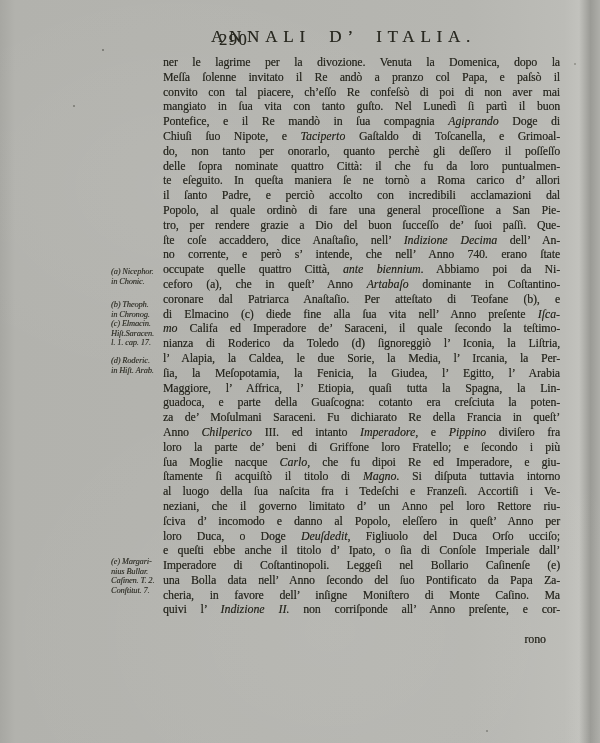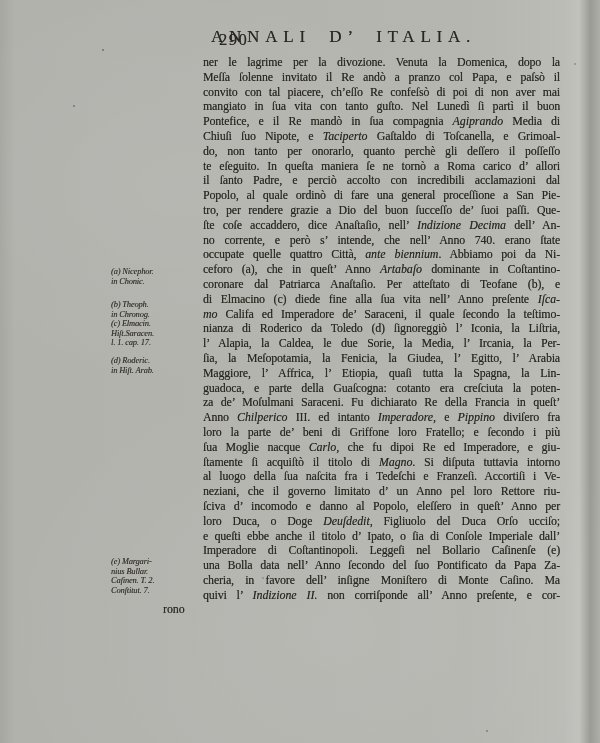--- a/index.html
+++ b/index.html
@@ -12,24 +12,24 @@
       radial-gradient(ellipse 420px 300px at 30% 25%, rgba(255,255,255,0.05), rgba(0,0,0,0) 70%),
       radial-gradient(ellipse 500px 400px at 55% 85%, rgba(255,255,255,0.05), rgba(0,0,0,0) 70%),
       linear-gradient(90deg,#a7a7a2 0%, #b2b2ad 2.5%, #b4b4af 45%, #b6b6b1 78%, #bcbcb7 94%, #c2c2bd 96.5%, #9b9b96 98.4%, #aeaea9 100%);
   }
   .header { position:absolute; left:163px; top:27px; width:397px; height:26px;margin-left:48px; }
   .pagenum { position:absolute; left:8px; top:3px; font-size:16.5px; letter-spacing:1.5px; }
   .title { font-size:17px; letter-spacing:0.34em; word-spacing:0.5em; white-space:nowrap; }
   .body { position:absolute; left:163px; top:55px; width:397px; }
   .tline {
     height:14.8px; line-height:14.8px; font-size:11.8px; letter-spacing:-0.12px;
-    text-align:justify; text-align-last:justify; overflow:visible; white-space:nowrap;margin-left:40px;
+    text-align:justify; text-align-last:justify; overflow:visible; white-space:nowrap;
   }
   .tline i { letter-spacing:0; }
-  .catchword-line { height:14.8px; line-height:14.8px; font-size:11.8px; padding-right:14px; }
+  .catchword-line { height:14.8px; line-height:14.8px; font-size:11.8px; text-align:right; padding-right:14px;margin-top:15px; }
   .margin-note {
     position:absolute; left:111px; width:56px;
     font-style:italic; font-size:8.3px; line-height:9.6px; color:#32322a;
     letter-spacing:-0.1px;
   }
   .note-a { top:267px; } .note-b { top:300px;font-style:italic; } .note-c { top:319px; }
   .note-d { top:356px; } .note-e { top:557px; }
   .speck { position:absolute; width:2px; height:2px; border-radius:50%; background:rgba(45,45,38,.5);
     box-shadow: -29px 56px 0 rgba(45,45,38,.45), 384px 681px 0 rgba(45,45,38,.4), 160px 528px 0 rgba(45,45,38,.3), 472px 14px 0 rgba(45,45,38,.35); }
 </style>
@@ -68,23 +68,24 @@
     <div>Caſinen. T. 2.</div>
     <div>Conſtitut. 7.</div>
   </div>
 
   <div class="body">
 
   <div class="tline"><span>ner le lagrime per la divozione. Venuta la Domenica, dopo la</span></div>
       <div class="tline"><span>Meſſa ſolenne invitato il Re andò a pranzo col Papa, e paſsò il</span></div>
       <div class="tline"><span>convito con tal piacere, ch’eſſo Re confeſsò di poi di non aver mai</span></div>
       <div class="tline"><span>mangiato in ſua vita con tanto guſto. Nel Lunedì ſi partì il buon</span></div>
-      <div class="tline"><span>Pontefice, e il Re mandò in ſua compagnia </span><i>Agiprando</i><span> Media di</span></div>
+      <div class="tline"><span>Pontefice, e il Re mandò in ſua compagnia </span><i>Agiprando</i><span> Doge di</span></div>
       <div class="tline"><span>Chiuſi ſuo Nipote, e </span><i>Taciperto</i><span> Gaſtaldo di Toſcanella, e Grimoal-</span></div>
       <div class="tline"><span>do, non tanto per onorarlo, quanto perchè gli deſſero il poſſeſſo</span></div>
+      <div class="tline"><span>delle ſopra nominate quattro Città: il che fu da loro puntualmen-</span></div>
       <div class="tline"><span>te eſeguito. In queſta maniera ſe ne tornò a Roma carico d’ allori</span></div>
       <div class="tline"><span>il ſanto Padre, e perciò accolto con incredibili acclamazioni dal</span></div>
       <div class="tline"><span>Popolo, al quale ordinò di fare una general proceſſione a San Pie-</span></div>
       <div class="tline"><span>tro, per rendere grazie a Dio del buon ſucceſſo de’ ſuoi paſſi. Que-</span></div>
       <div class="tline"><span>ſte coſe accaddero, dice Anaſtaſio, nell’ </span><i>Indizione Decima</i><span> dell’ An-</span></div>
       <div class="tline"><span>no corrente, e però s’ intende, che nell’ Anno 740. erano ſtate</span></div>
       <div class="tline"><span>occupate quelle quattro Città, </span><i>ante biennium</i><span>. Abbiamo poi da Ni-</span></div>
       <div class="tline"><span>ceforo (a), che in queſt’ Anno </span><i>Artabaſo</i><span> dominante in Coſtantino-</span></div>
       <div class="tline"><span>coronare dal Patriarca Anaſtaſio. Per atteſtato di Teofane (b), e</span></div>
       <div class="tline"><span>di Elmacino (c) diede fine alla ſua vita nell’ Anno preſente </span><i>Iſca-</i></div>

